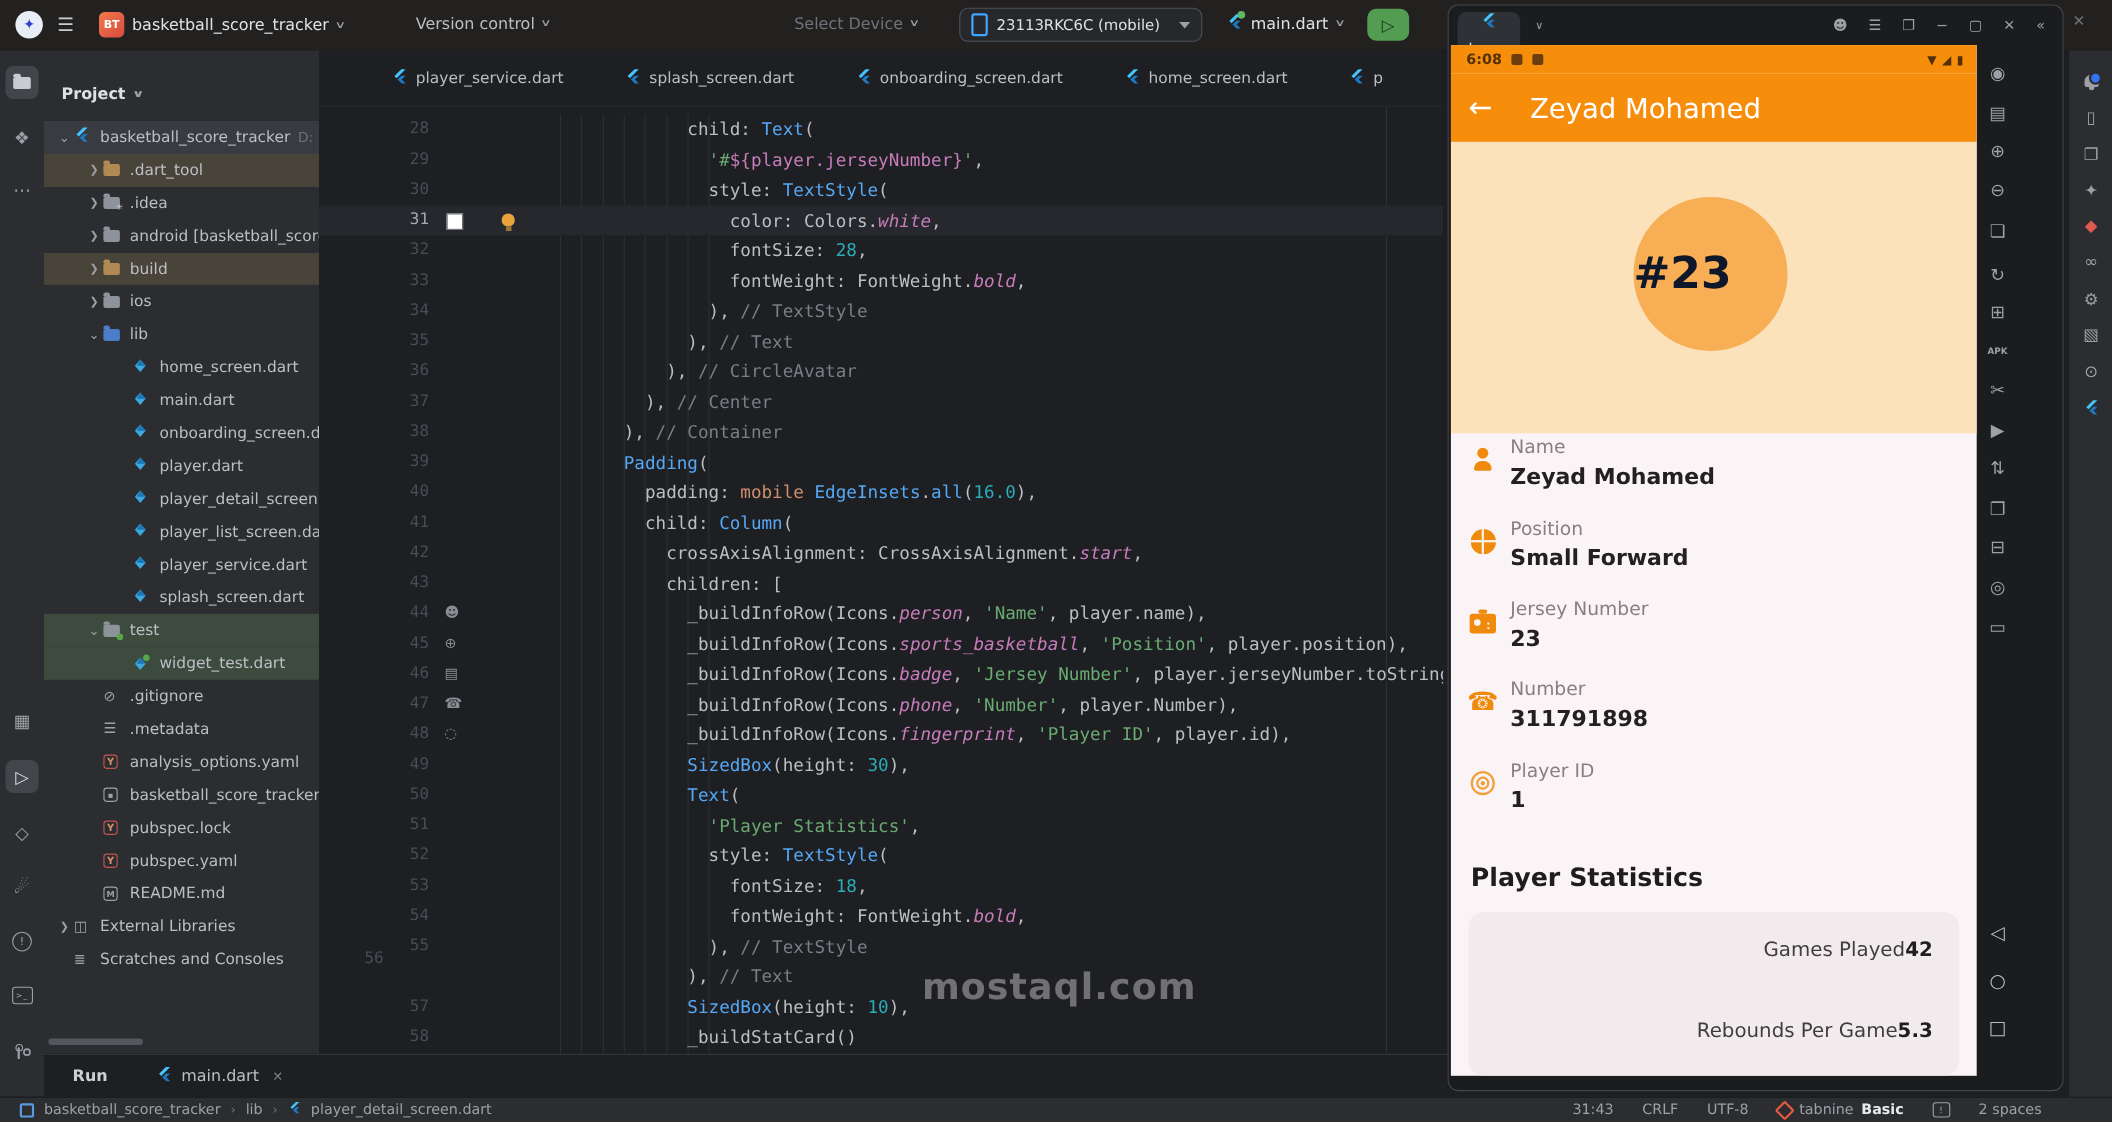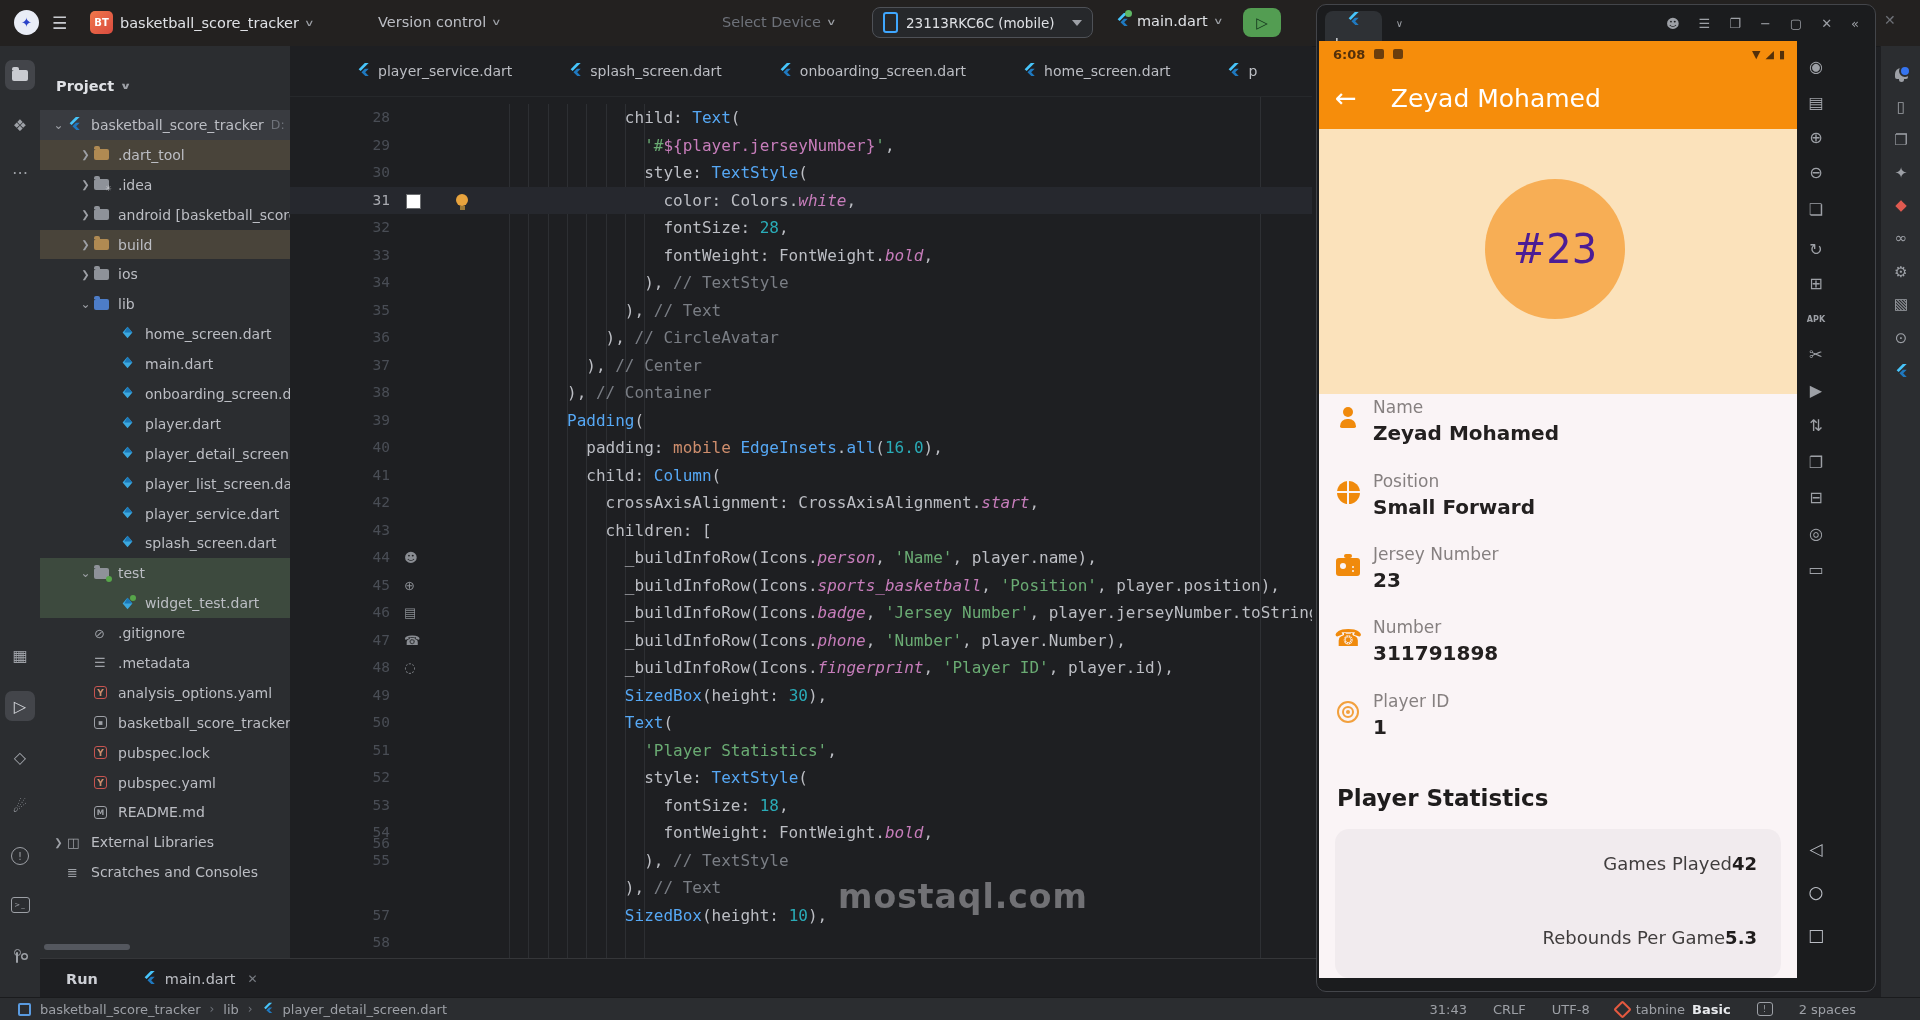--- a/index.html
+++ b/index.html
@@ -126,21 +126,21 @@
   .p-status{position:absolute;left:0;top:0;width:100%;height:26px;background:#F68D0B;display:flex;align-items:center;
             color:#53300A;font-size:13px;font-weight:600;}
   .p-status .time{margin-left:14px;}
   .noti-sq{width:10px;height:10px;border-radius:2px;background:#6B3E0D;margin-left:9px;}
   .p-status .right{margin-left:auto;display:flex;align-items:center;gap:5px;margin-right:12px;color:#53300A;font-size:11px;}
   .p-appbar{position:absolute;left:0;top:26px;width:100%;height:62px;background:#F68D0B;display:flex;align-items:center;color:#fff;}
   .p-appbar .back{font-size:26px;margin-left:16px;}
   .p-appbar .ttl{font-size:25px;font-weight:500;margin-left:34px;}
   .p-peach{position:absolute;left:0;top:88px;width:100%;height:265px;background:#FBE2BB;}
   .p-avatar{position:absolute;left:166px;top:50px;width:140px;height:140px;border-radius:50%;background:#F7AE55;
-            display:flex;align-items:center;justify-content:center;color:#4c1d95;font-size:40px;font-weight:normal;}
+            display:flex;align-items:center;color:#0f172a;font-size:40px;font-weight:bold;}
   .inforow{position:absolute;left:0;width:100%;}
   .inforow .lab{position:absolute;left:54px;top:0;color:#868080;font-size:17px;}
   .inforow .val{position:absolute;left:54px;top:24px;color:#232020;font-size:20px;font-weight:bold;}
   .inforow .ricon{position:absolute;left:16px;top:6px;width:26px;height:30px;display:flex;align-items:center;justify-content:center;}
   .ic-person{width:22px;height:24px;position:relative;}
   .ic-person::before{content:"";position:absolute;left:6px;top:1px;width:10px;height:10px;border-radius:50%;background:#F08A0C;}
   .ic-person::after{content:"";position:absolute;left:3px;top:13px;width:16px;height:9px;border-radius:8px 8px 2px 2px;background:#F08A0C;}
   .ic-ball{width:23px;height:23px;border-radius:50%;background:
       linear-gradient(#FAF4F6,#FAF4F6) center/100% 2px no-repeat,
       linear-gradient(90deg,#FAF4F6,#FAF4F6) center/2px 100% no-repeat,#F08A0C;}
@@ -563,25 +563,26 @@
       <div class="lnum" style="top: 690.5px;">51</div>
       <div class="cline" style="top: 690.5px;"><span class="tok-def">                </span><span class="tok-str">'Player Statistics'</span><span class="tok-def">,</span></div>
       <div class="lnum" style="top: 718px;">52</div>
       <div class="cline" style="top: 718px;"><span class="tok-def">                </span><span class="tok-def">style: </span><span class="tok-cls">TextStyle</span><span class="tok-def">(</span></div>
       <div class="lnum" style="top: 745.5px;">53</div>
       <div class="cline" style="top: 745.5px;"><span class="tok-def">                  </span><span class="tok-def">fontSize: </span><span class="tok-num">18</span><span class="tok-def">,</span></div>
       <div class="lnum" style="top: 773px;">54</div>
       <div class="cline" style="top: 773px;"><span class="tok-def">                  </span><span class="tok-def">fontWeight: </span><span class="tok-def">FontWeight</span><span class="tok-def">.</span><span class="tok-prop">bold</span><span class="tok-def">,</span></div>
       <div class="lnum" style="top: 800.5px;">55</div>
       <div class="cline" style="top: 800.5px;"><span class="tok-def">                </span><span class="tok-def">), </span><span class="tok-com">// TextStyle</span></div>
-      <div class="lnum" style="top: 784px;">56</div>
+      <div class="lnum" style="top: 812px; text-align: center;">56</div>
       <div class="cline" style="top: 828px;"><span class="tok-def">              </span><span class="tok-def">), </span><span class="tok-com">// Text</span></div>
       <div class="lnum" style="top: 855.5px;">57</div>
       <div class="cline" style="top: 855.5px;"><span class="tok-def">              </span><span class="tok-cls">SizedBox</span><span class="tok-def">(height: </span><span class="tok-num">10</span><span class="tok-def">),</span></div>
       <div class="lnum" style="top: 883px;">58</div>
+      <div class="cline" style="top: 883px;"><span class="tok-def">              </span><span class="tok-def">_buildStatCard()</span></div>
     </div>
 
   <div class="runbar">
     <span class="rlabel">Run</span>
     <span class="runtab">
       <span class="fl-icon"><svg width="15" height="15" viewBox="0 0 16 16">
             <path d="M9.4 1 2.8 7.6l2.1 2.1L13.5 1z" fill="#47C5FB"></path>
             <path d="M5.8 11 9.5 7.3h4.1l-3.8 3.7 3.8 3.8H9.9z" fill="#1F79C0"></path>
           </svg></span>
       <span>main.dart</span>

